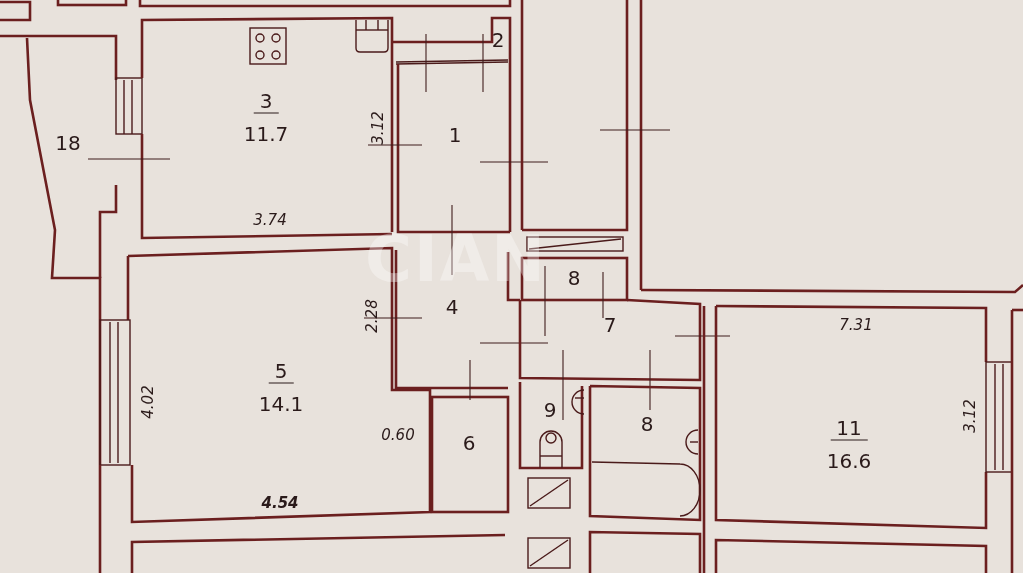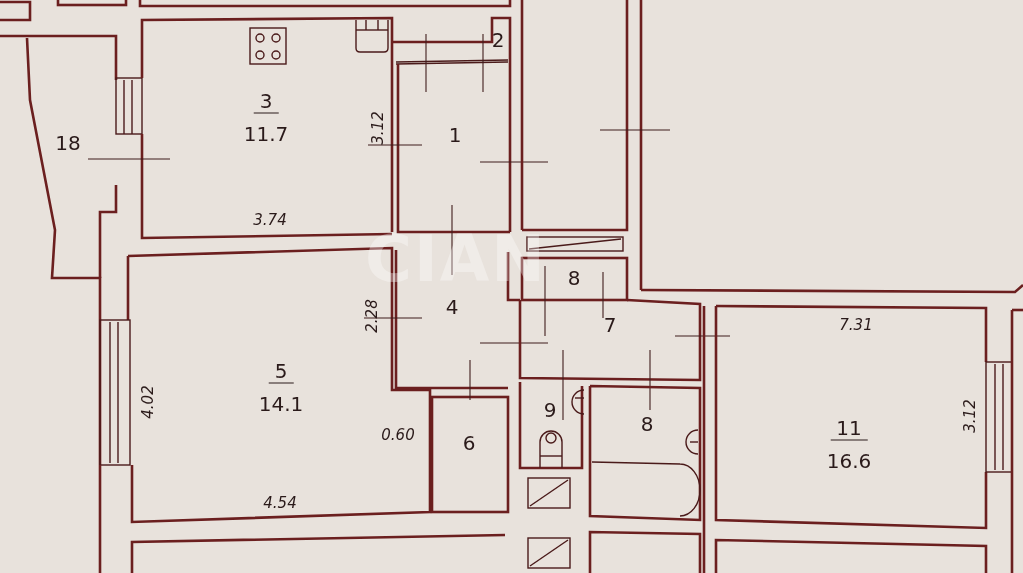--- a/index.html
+++ b/index.html
@@ -168,16 +168,16 @@
 <div class="lbl" style="left:647px;top:424px;">8</div>
 <div class="lbl frac" style="left:849px;top:396px;margin-top:48px;">
   <span class="num">11</span>
   <span class="den">16.6</span>
 </div>
 
 <div class="dim rot" style="left:378px;top:128px;">3.12</div>
 <div class="dim" style="left:270px;top:220px;">3.74</div>
 <div class="dim rot" style="left:372px;top:316px;">2.28</div>
 <div class="dim rot" style="left:148px;top:402px;">4.02</div>
-<div class="dim" style="left:280px;top:503px;">4.54</div>
+<div class="dim" style="left:280px;top:503px;font-weight:bold;">4.54</div>
 <div class="dim" style="left:398px;top:435px;font-style:italic;">0.60</div>
 <div class="dim" style="left:856px;top:325px;">7.31</div>
 <div class="dim rot" style="left:970px;top:416px;">3.12</div>
 
 </body></html>

